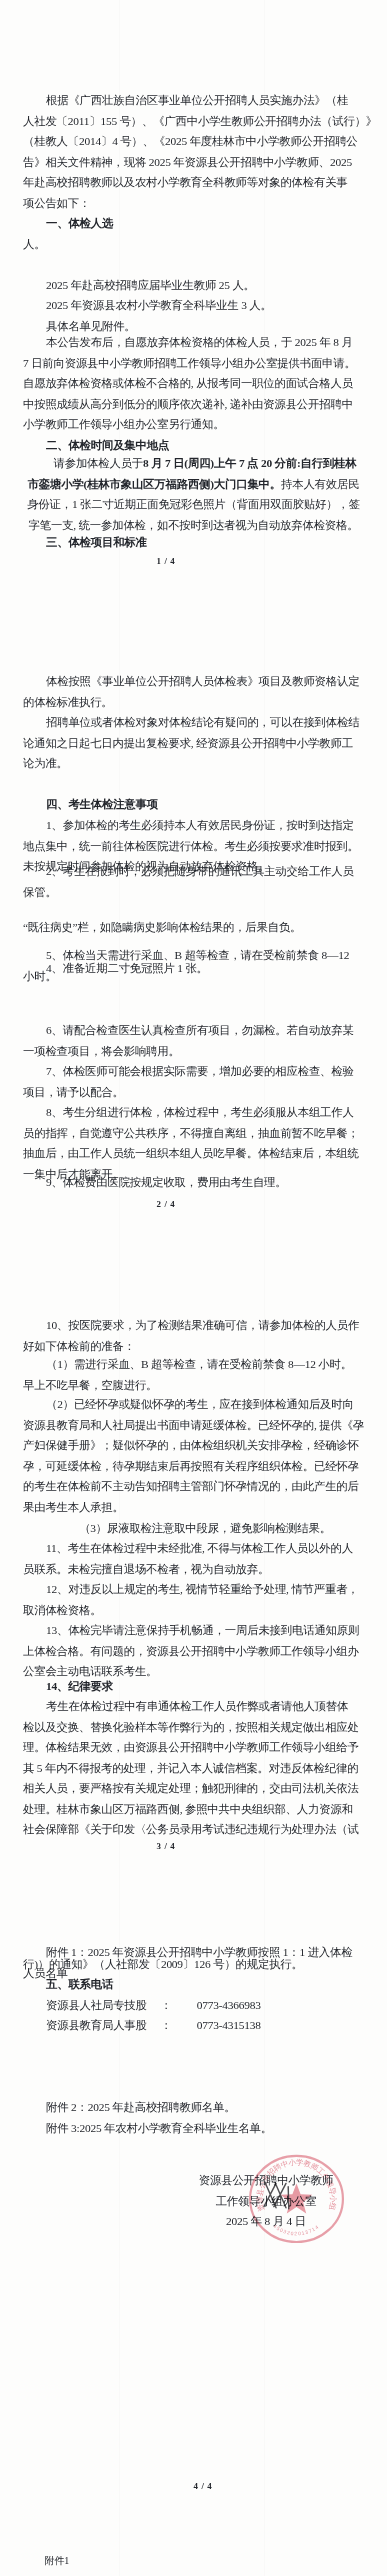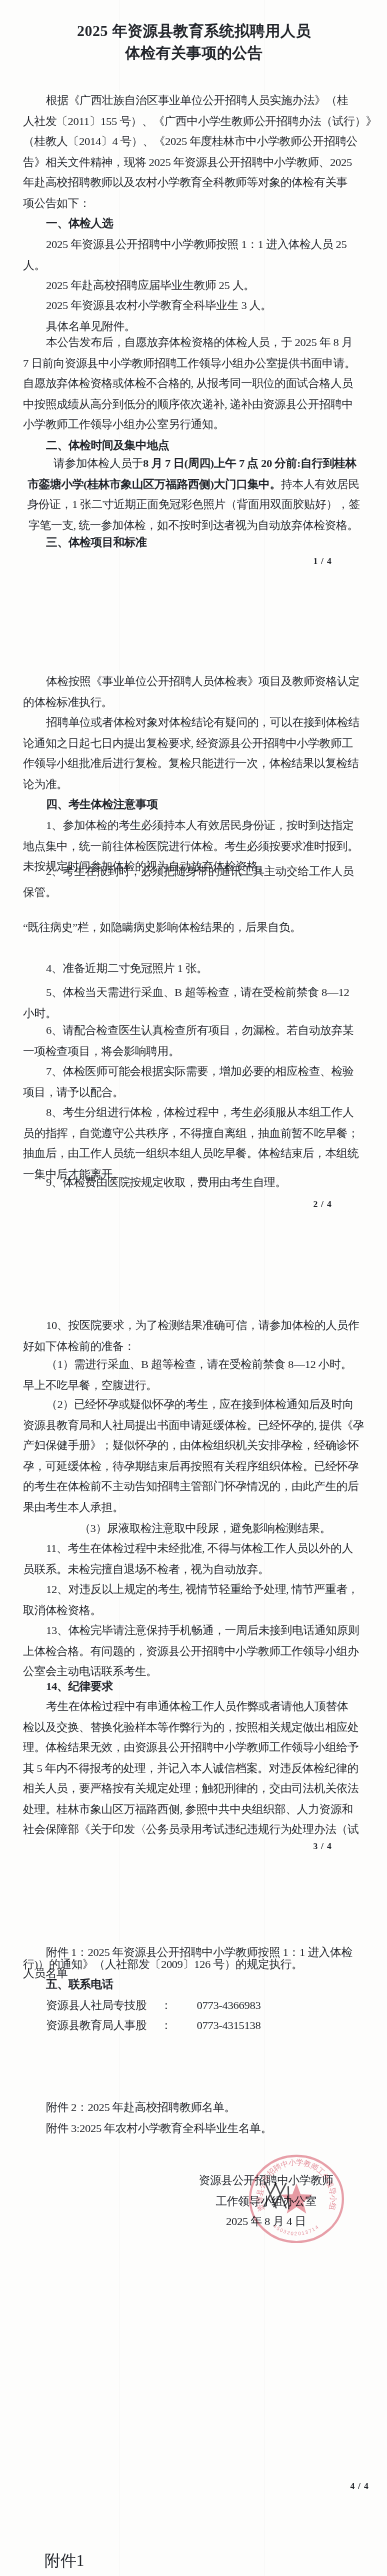--- a/index.html
+++ b/index.html
@@ -11,54 +11,49 @@
     color:#23262c;
     overflow:hidden;
   }
   .streak{position:absolute;top:0;bottom:0;width:1.1px;background:rgba(40,40,60,0.02);}
   .block{position:absolute;left:23px;width:341px;}
   .line{height:20.5px;line-height:20.5px;font-size:11.4px;letter-spacing:-0.2px;white-space:nowrap;}
   .line.ind{padding-left:23px;}
   .bold,.line.bold{font-weight:700;}
   .title-block{position:absolute;top:21px;left:0;width:388px;text-align:center;}
   .title-line{font-size:15px;line-height:21.6px;font-weight:700;letter-spacing:0.3px;}
-  .block.pagenum{left:0;width:332px;text-align:right;}
+  .block.pagenum{left:0;width:332px;text-align:center;}
   .block.pagenum .line{font-size:8.9px;font-weight:700;letter-spacing:0.6px;}
   .block.sig{left:155px;width:222px;text-align:center;z-index:2;}
   .block.att-label{left:16.6px;width:111px;}
-  .block.att-label .line{font-size:16px;padding-left:28px;}
+  .block.att-label .line{font-size:10px;padding-left:28px;}
   .seal-svg{position:absolute;left:244px;top:2151px;z-index:3;mix-blend-mode:multiply;opacity:0.92;}
 </style>
 </head>
 <body>
 
 <div class="doc">
 
   <div class="streak" style="left:119px"></div>
   <div class="streak" style="left:264px"></div>
 
-  <div class="title-block">
-    <div class="title-line">2025 年资源县教育系统拟聘用人员</div>
-    <div class="title-line">体检有关事项的公告</div>
-  </div>
 
   <div>
       <div class="block" style="top: 90px;">
         <div class="line ind"><span>根据《广西壮族自治区事业单位公开招聘人员实施办法》（桂</span></div>
         <div class="line"><span>人社发〔2011〕155 号）、《广西中小学生教师公开招聘办法（试行）》</span></div>
         <div class="line"><span>（桂教人〔2014〕4 号）、《2025 年度桂林市中小学教师公开招聘公</span></div>
         <div class="line"><span>告》相关文件精神，现将 2025 年资源县公开招聘中小学教师、2025</span></div>
         <div class="line"><span>年赴高校招聘教师以及农村小学教育全科教师等对象的体检有关事</span></div>
         <div class="line"><span>项公告如下：</span></div>
       </div>
       <div class="block" style="top: 213px;">
         <div class="line ind bold"><span>一、体检人选</span></div>
       </div>
       <div class="block" style="top: 234px;">
-        <div class="line ind"><span>2025 年资源县公开招聘中小学教师按照 1：1 进入体检人员 25</span></div>
         <div class="line"><span>人。</span></div>
       </div>
       <div class="block" style="top: 275px;">
         <div class="line ind"><span>2025 年赴高校招聘应届毕业生教师 25 人。</span></div>
       </div>
       <div class="block" style="top: 295px;">
         <div class="line ind"><span>2025 年资源县农村小学教育全科毕业生 3 人。</span></div>
       </div>
       <div class="block" style="top: 316px;">
         <div class="line ind"><span>具体名单见附件。</span></div>
@@ -85,42 +80,41 @@
       <div class="block pagenum" style="top: 551px;">
         <div class="line"><span>1 / 4</span></div>
       </div>
       <div class="block" style="top: 671px;">
         <div class="line ind"><span>体检按照《事业单位公开招聘人员体检表》项目及教师资格认定</span></div>
         <div class="line"><span>的体检标准执行。</span></div>
       </div>
       <div class="block" style="top: 712px;">
         <div class="line ind"><span>招聘单位或者体检对象对体检结论有疑问的，可以在接到体检结</span></div>
         <div class="line"><span>论通知之日起七日内提出复检要求, 经资源县公开招聘中小学教师工</span></div>
-        <div class="line"><span>作领导小组批准后进行复检。复检只能进行一次，体检结果以复检结</span></div>
         <div class="line"><span>论为准。</span></div>
       </div>
       <div class="block" style="top: 794px;">
         <div class="line ind bold"><span>四、考生体检注意事项</span></div>
       </div>
       <div class="block" style="top: 815px;">
         <div class="line ind"><span>1、参加体检的考生必须持本人有效居民身份证，按时到达指定</span></div>
         <div class="line"><span>地点集中，统一前往体检医院进行体检。考生必须按要求准时报到。</span></div>
         <div class="line"><span>未按规定时间参加体检的视为自动放弃体检资格。</span></div>
       </div>
       <div class="block" style="top: 832px; margin-top: 29px;">
         <div class="line ind"><span>2、考生在报到时，必须把随身带的通讯工具主动交给工作人员</span></div>
         <div class="line"><span>保管。</span></div>
       </div>
       <div class="block" style="top: 917px;">
         <div class="line"><span>“既往病史”栏，如隐瞒病史影响体检结果的，后果自负。</span></div>
       </div>
       <div class="block" style="top: 958px;">
         <div class="line ind"><span>4、准备近期二寸免冠照片 1 张。</span></div>
       </div>
-      <div class="block" style="top: 982px;">
+      <div class="block" style="top: 945px;">
         <div class="line ind"><span>5、体检当天需进行采血、B 超等检查，请在受检前禁食 8—12</span></div>
         <div class="line"><span>小时。</span></div>
       </div>
       <div class="block" style="top: 1020px;">
         <div class="line ind"><span>6、请配合检查医生认真检查所有项目，勿漏检。若自动放弃某</span></div>
         <div class="line"><span>一项检查项目，将会影响聘用。</span></div>
       </div>
       <div class="block" style="top: 1061px;">
         <div class="line ind"><span>7、体检医师可能会根据实际需要，增加必要的相应检查、检验</span></div>
         <div class="line"><span>项目，请予以配合。</span></div>

